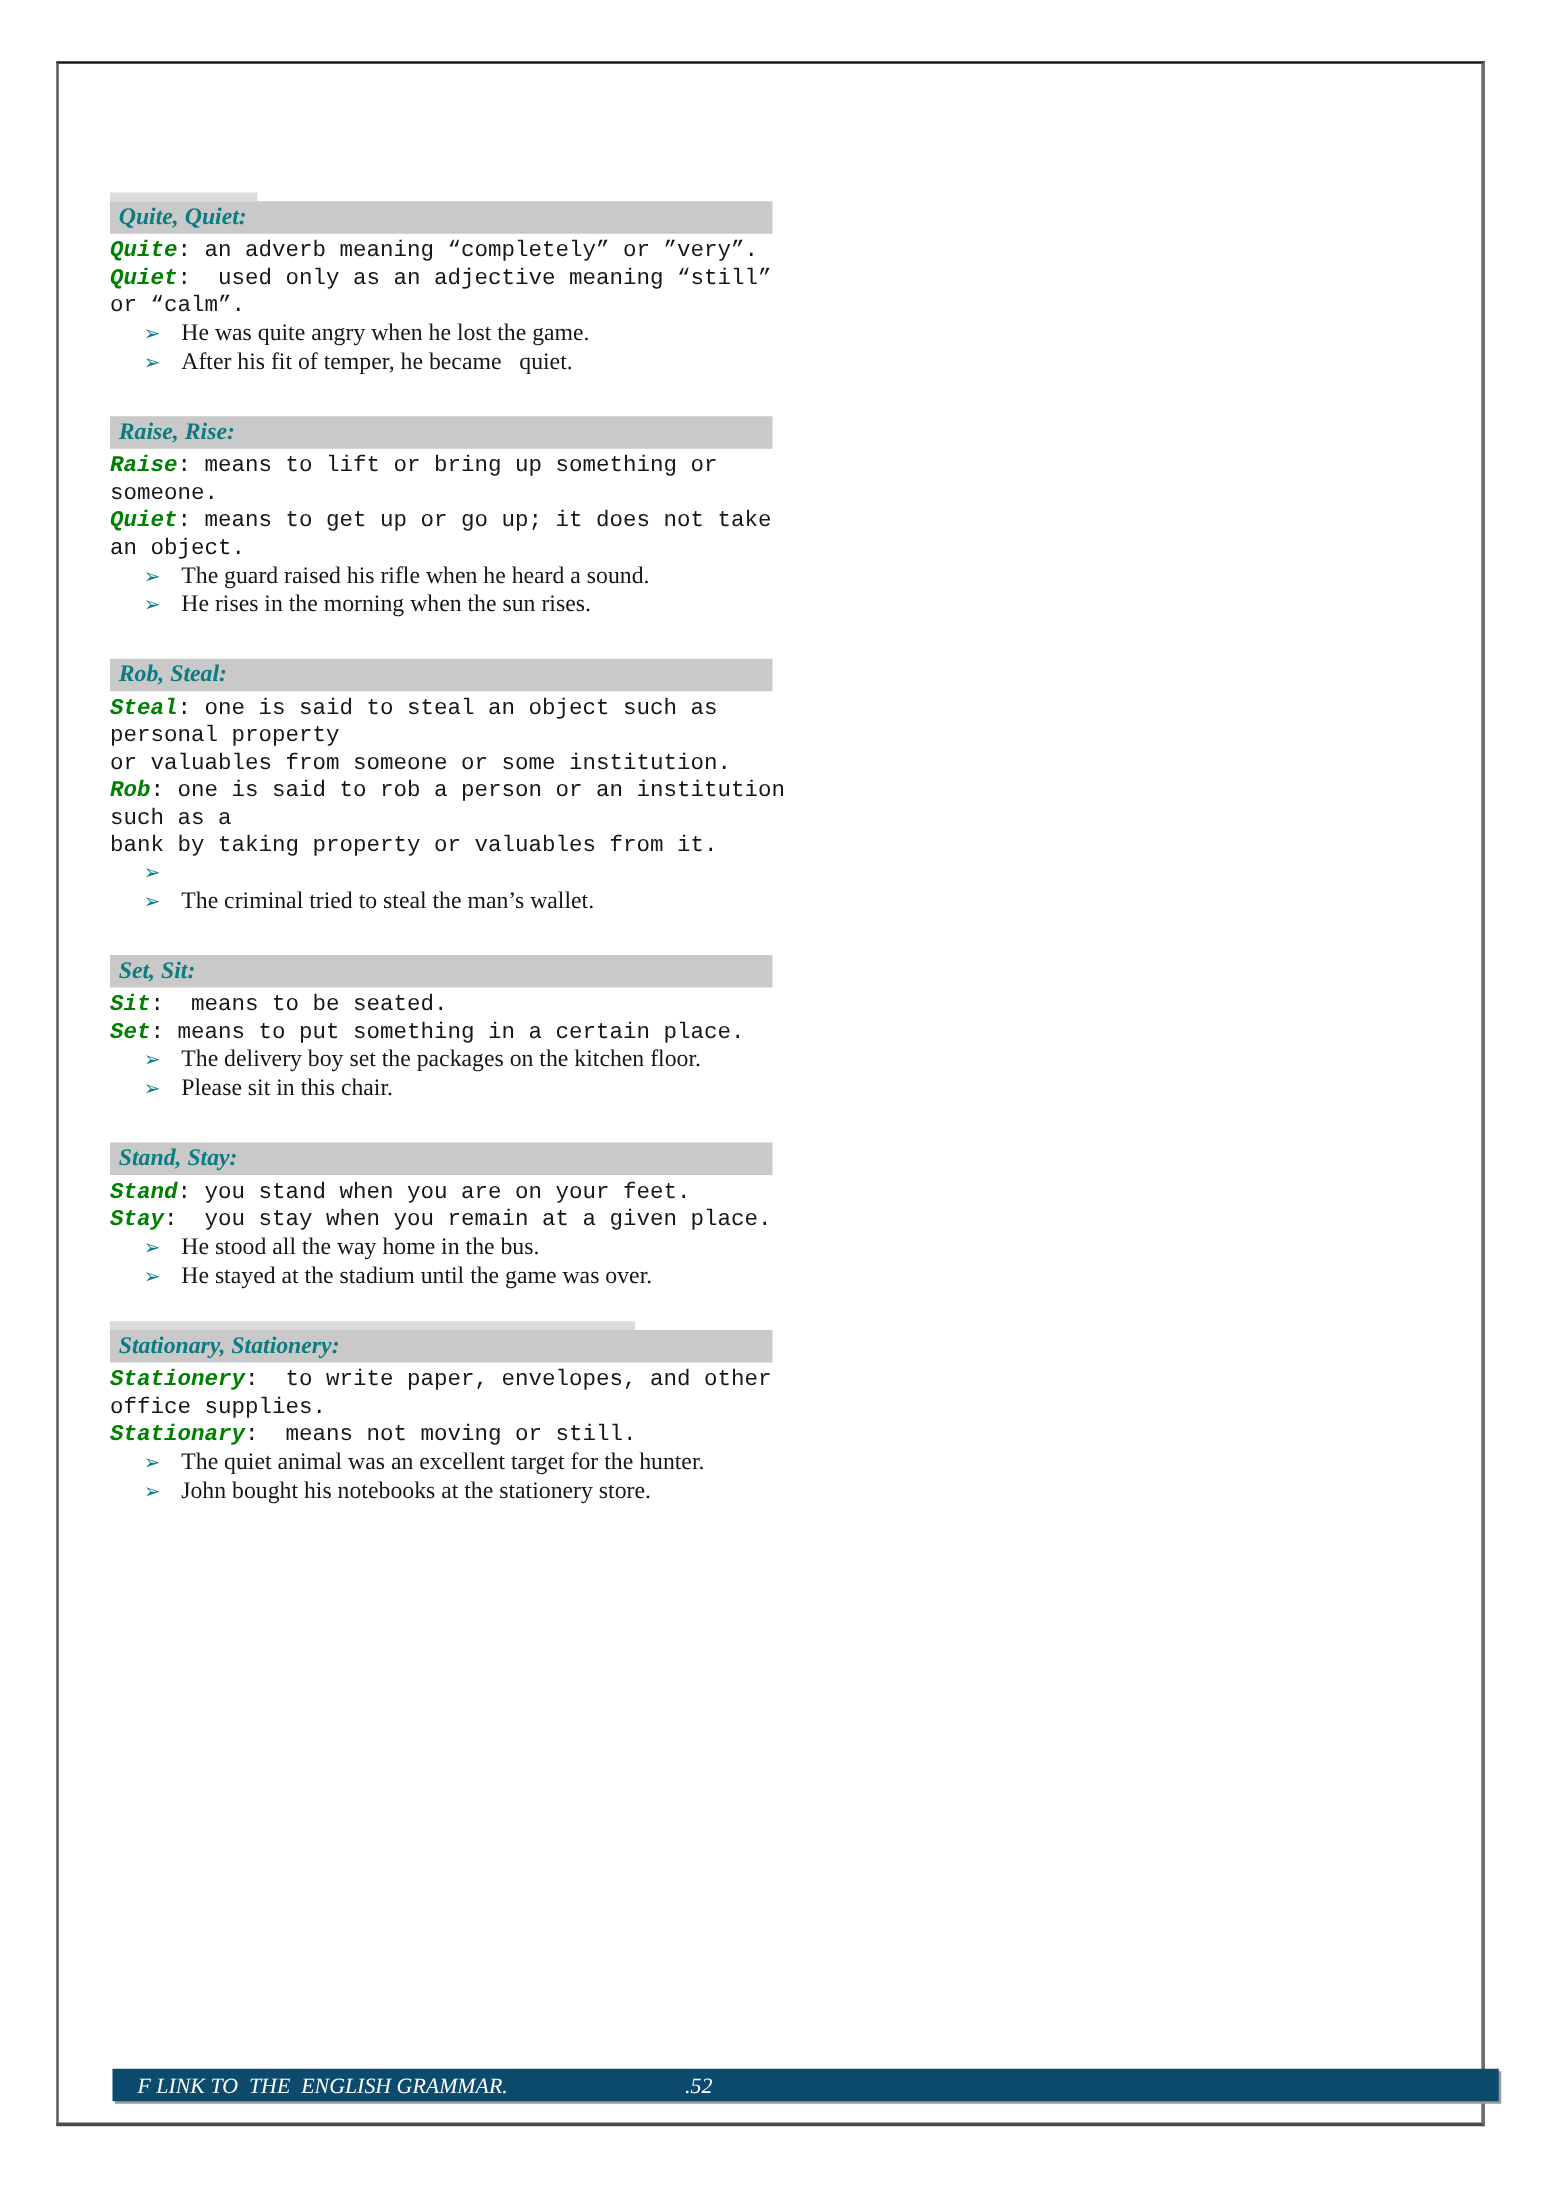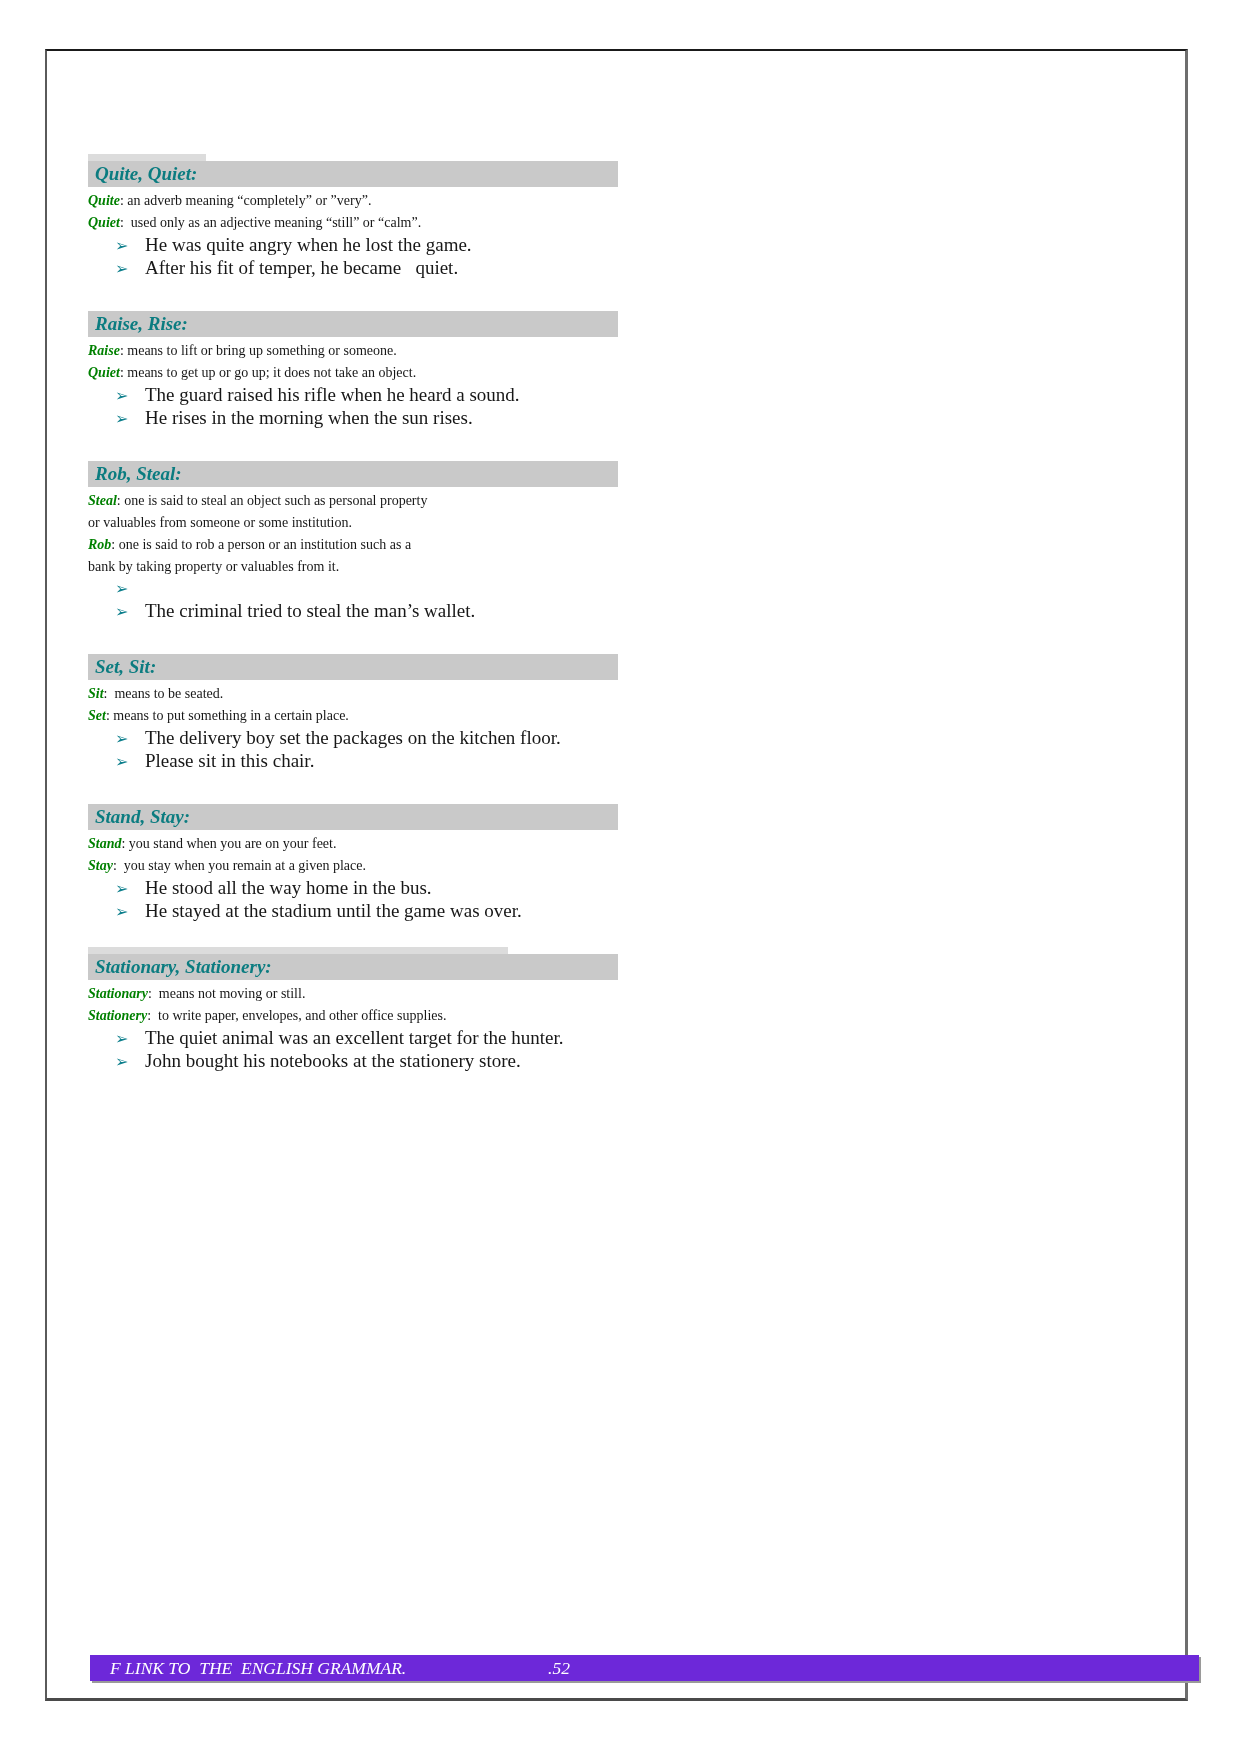--- a/index.html
+++ b/index.html
@@ -55,23 +55,24 @@
     padding-left: 7px;
     font-size: 19px;
     line-height: 26px;
     font-weight: bold;
     font-style: italic;
     color: #0b7c80;
     border-radius: 13px;
   }
   .def {
     margin: 0;
-    font-size: 14px;
+    font-size: 18px;
     line-height: 22px;
     color: #171717;
+    font-family: Liberation Mono, monospace;
   }
   .term {
     font-weight: bold;
     font-style: italic;
     color: #008000;
   }
   .deftext { white-space: pre-wrap; }
   .ex {
     display: flex;
     align-items: baseline;
@@ -86,21 +87,21 @@
     color: #0d7f8c;
     font-size: 16px;
     font-style: normal;
   }
   .extext { white-space: pre-wrap; }
   
   .footer-bar {
     position: absolute;
     left: 90px; top: 1655px;
     width: 1109px; height: 26px;
-    background: #6d28d9;
+    background: #0c4a6e;
     box-shadow: 2px 2px 0 #9a9a9a;
   }
   .footer-title {
     position: absolute;
     left: 20px; top: 0;
     color: #ffffff;
     font-style: italic;
     font-size: 17.5px;
     line-height: 26px;
     white-space: pre;
@@ -196,22 +197,22 @@
         </div>
         <div class="ex">
           <span class="arrow">➢</span>
           <span class="extext">He stayed at the stadium until the game was over.</span>
         </div>
       </div>
       <div class="section">
         <div class="bar frag frag-b">
           <span class="heading">Stationary, Stationery:</span>
         </div>
+        <p class="def"><span class="term">Stationery</span><span class="deftext">:  to write paper, envelopes, and other office supplies.</span></p>
         <p class="def"><span class="term">Stationary</span><span class="deftext">:  means not moving or still.</span></p>
-        <p class="def"><span class="term">Stationery</span><span class="deftext">:  to write paper, envelopes, and other office supplies.</span></p>
         <div class="ex">
           <span class="arrow">➢</span>
           <span class="extext">The quiet animal was an excellent target for the hunter.</span>
         </div>
         <div class="ex">
           <span class="arrow">➢</span>
           <span class="extext">John bought his notebooks at the stationery store.</span>
         </div>
       </div>
     </div>

